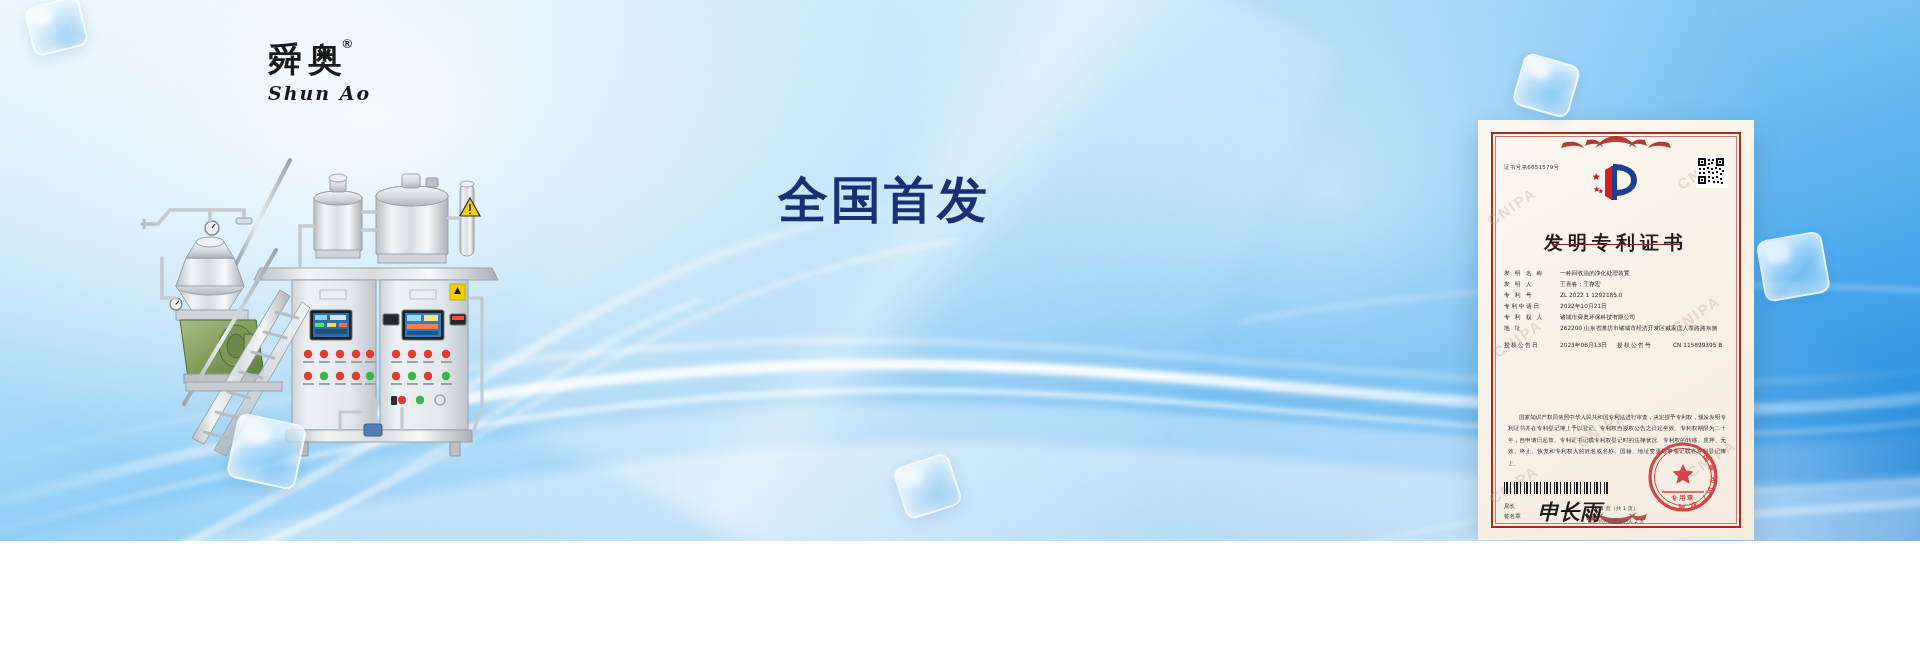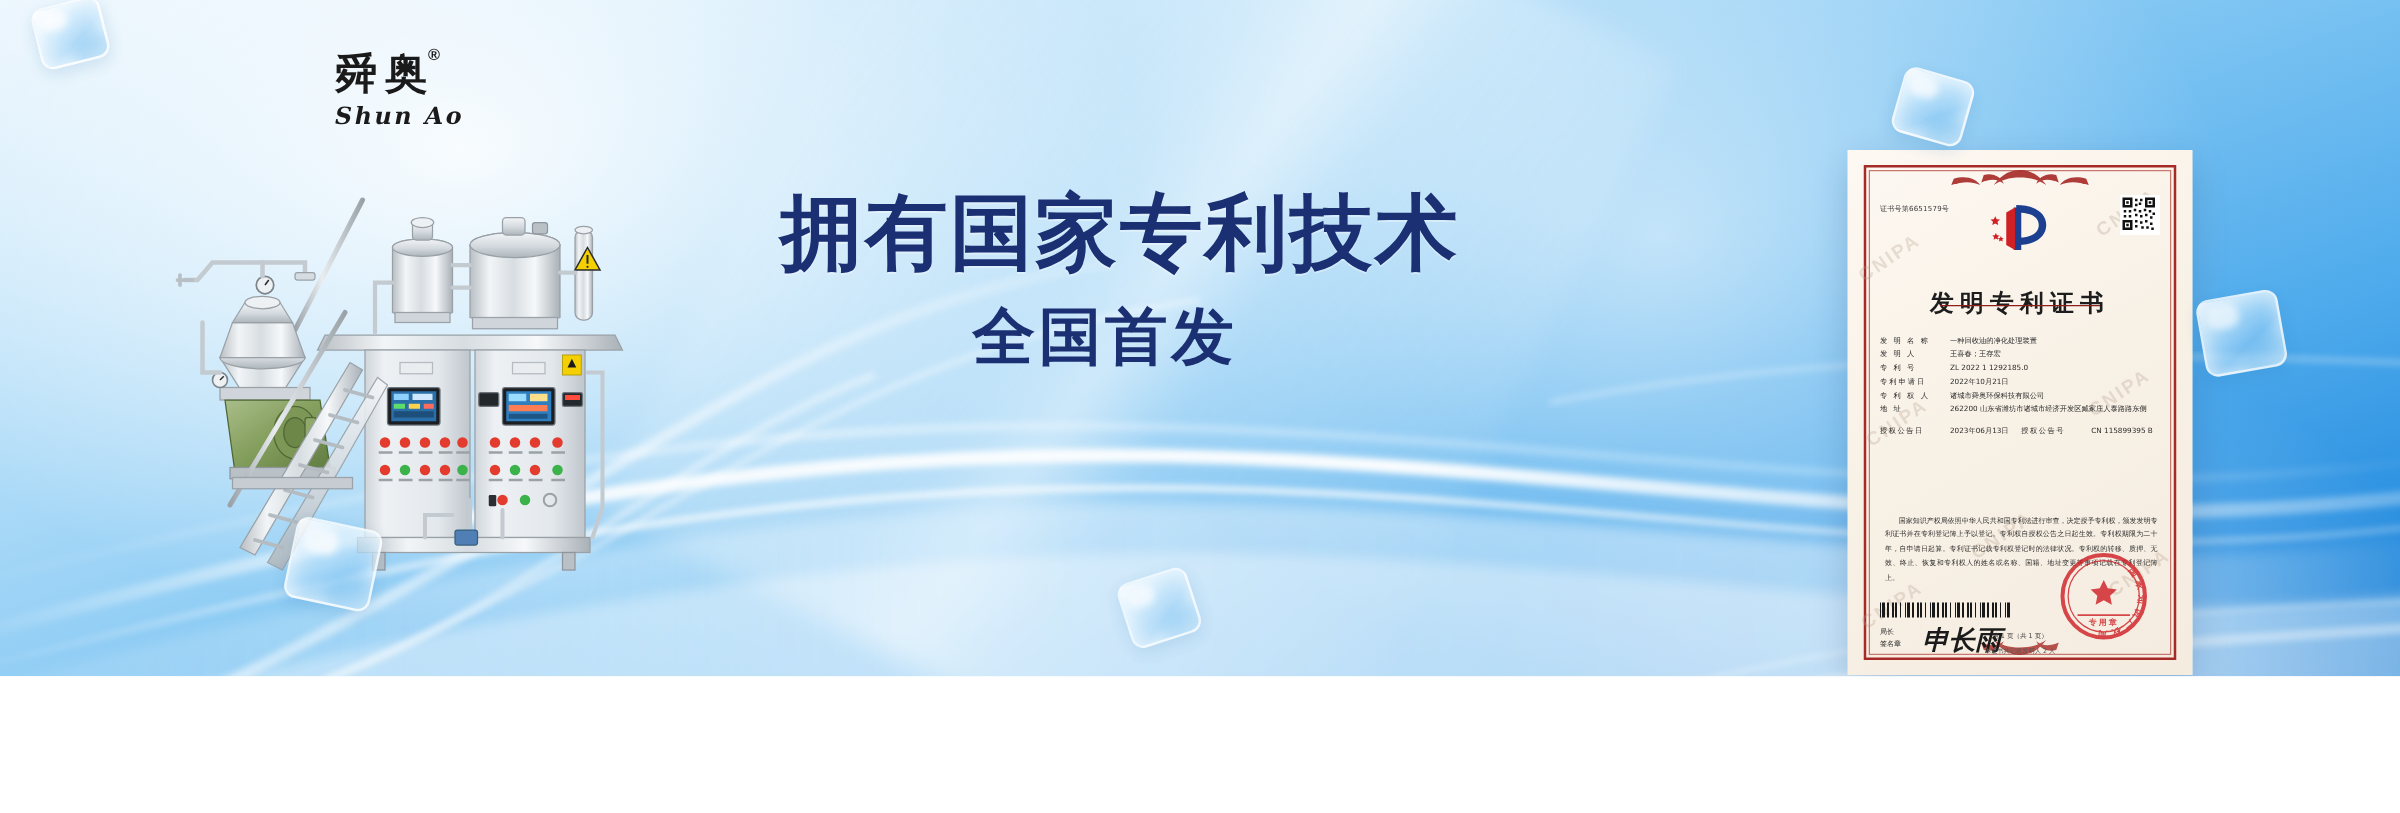--- a/index.html
+++ b/index.html
@@ -421,21 +421,20 @@
             <path d="M200,292 L200,274 L222,274"></path>
           <path d="M262,292 L262,270"></path>
           <path d="M330,160 L342,160 L342,268 L334,292"></path>
         </g>
         <rect x="224" y="286" width="18" height="12" rx="2" fill="#4f7fb5" stroke="#35607f"></rect>
       </g>
     </svg>
   </div>
 
   <div class="copy">
-    <div class="h1">拥有国家专利技术</div>
     <div class="h2">全国首发</div>
   </div>
 
   <div class="cert">
     <div class="inner-border"></div>
     <div class="inner-border2"></div>
 
     <div class="wm" style="left:6px;top:78px;">CNIPA</div>
     <div class="wm" style="left:196px;top:42px;">CNIPA</div>
     <div class="wm" style="left:12px;top:210px;">CNIPA</div>

